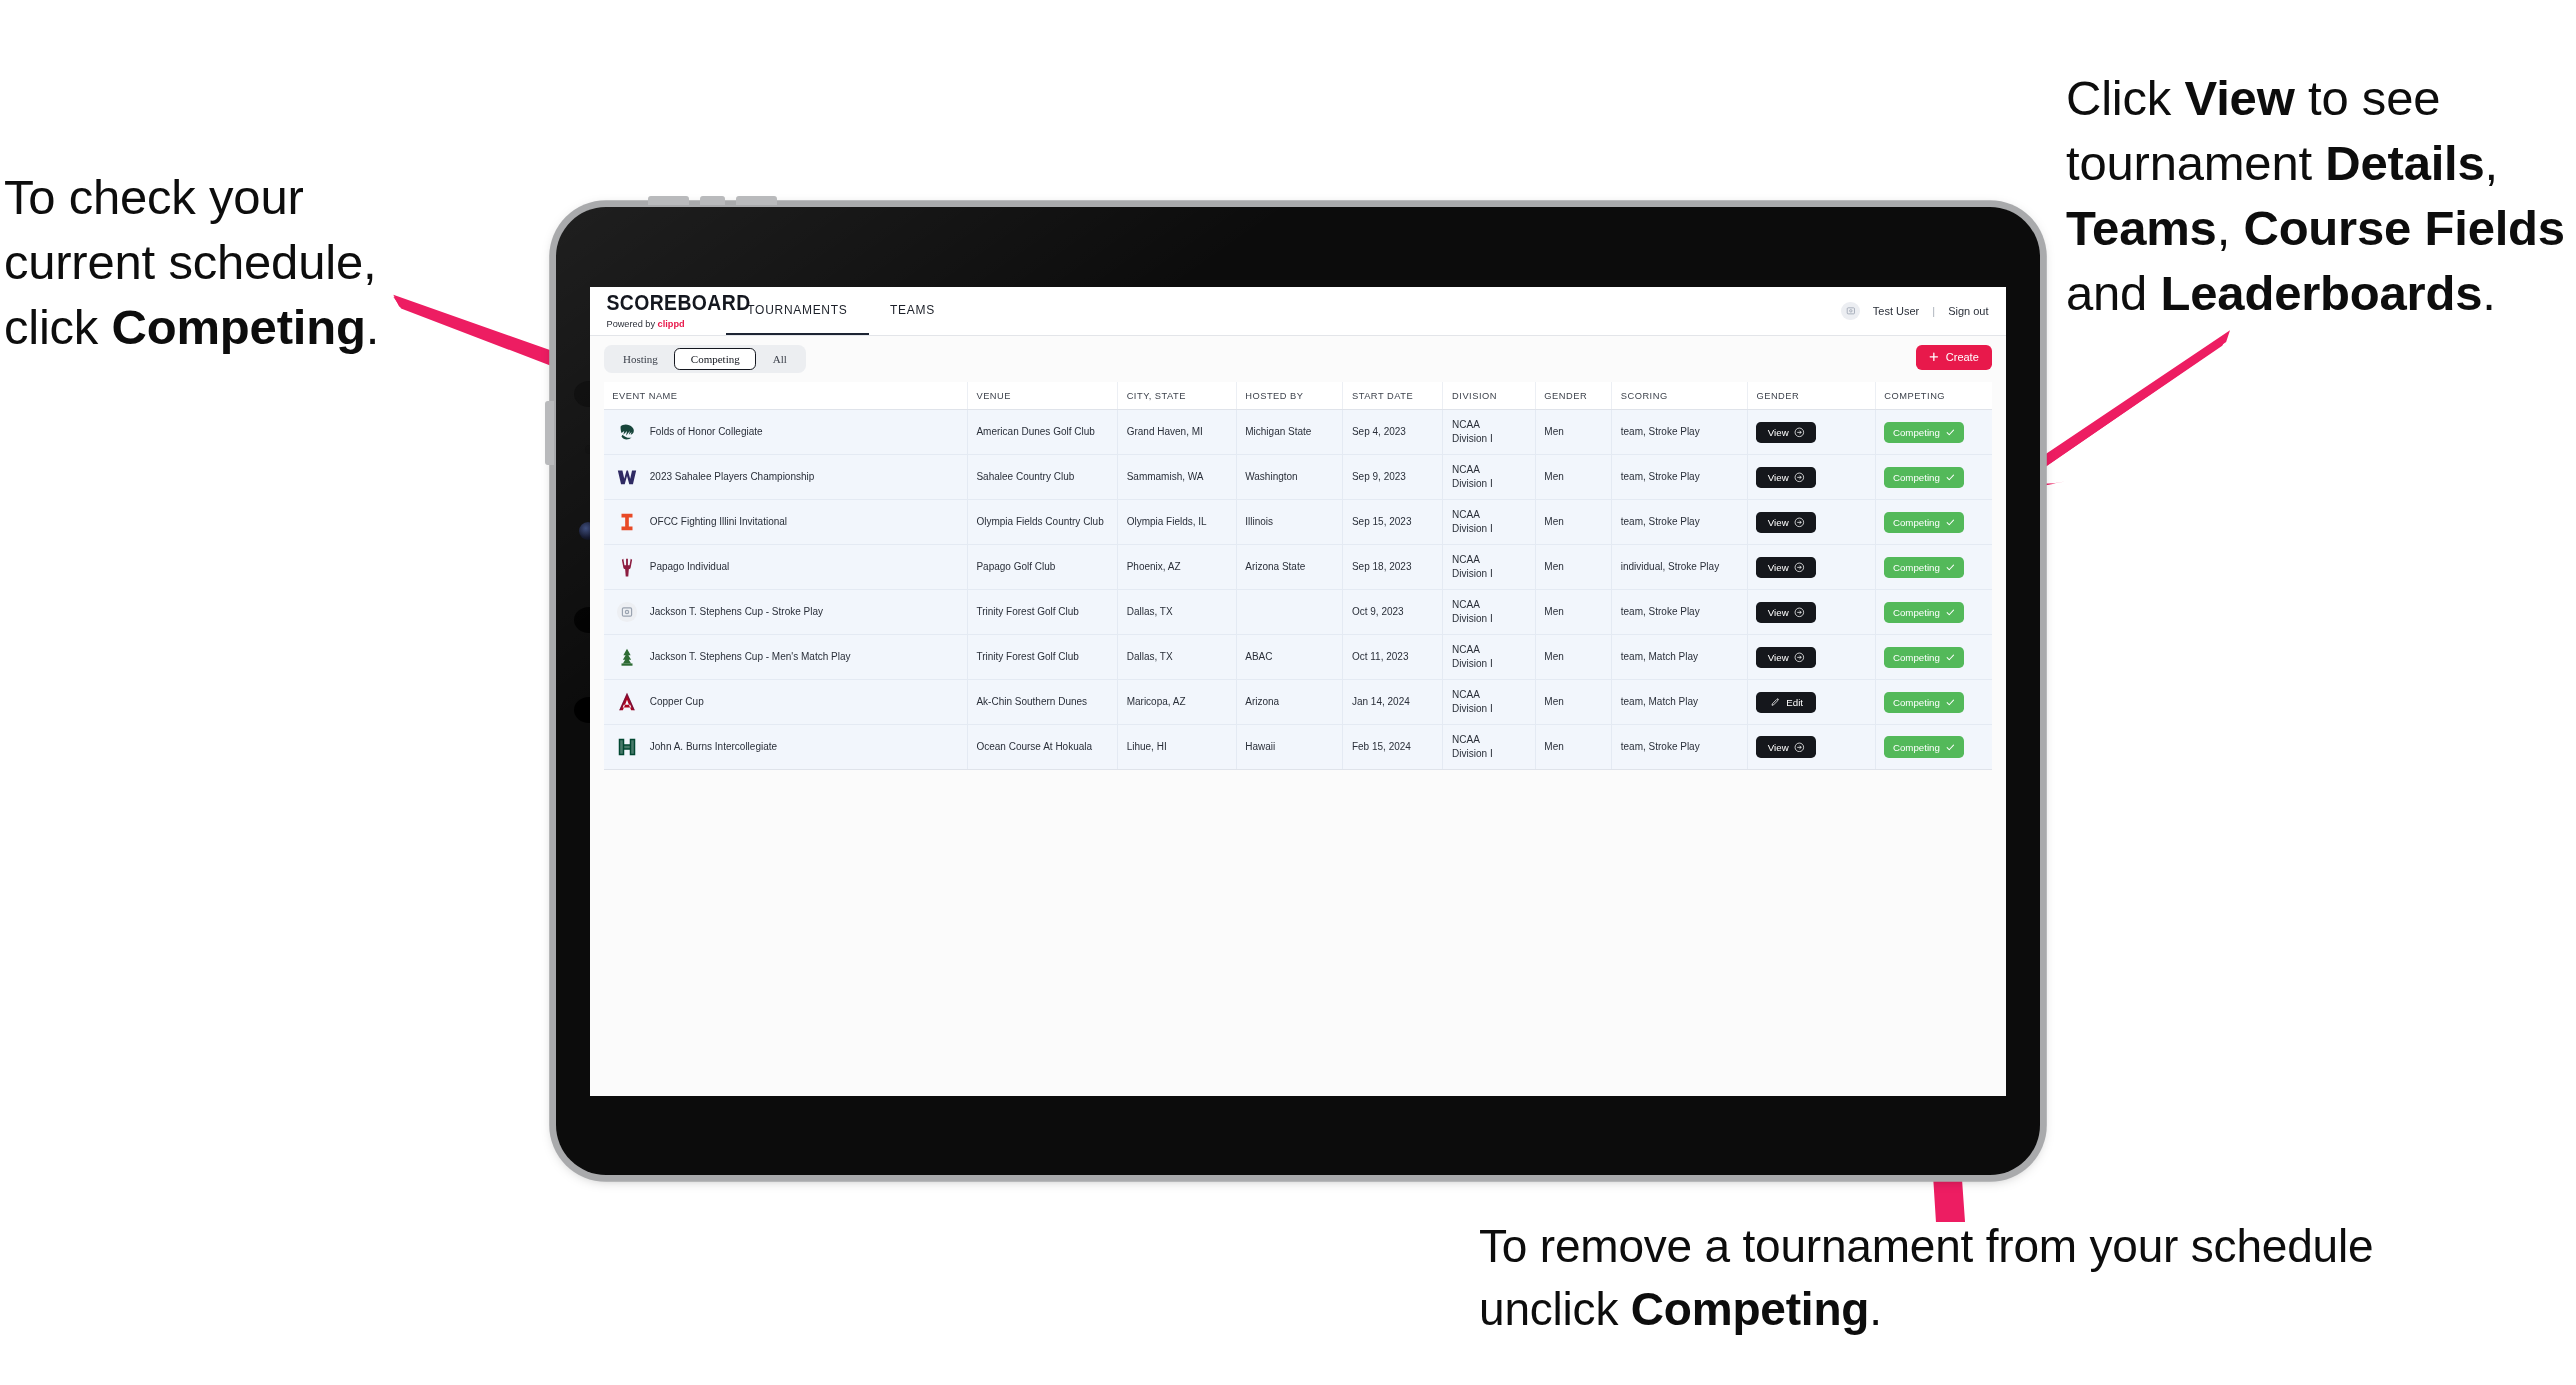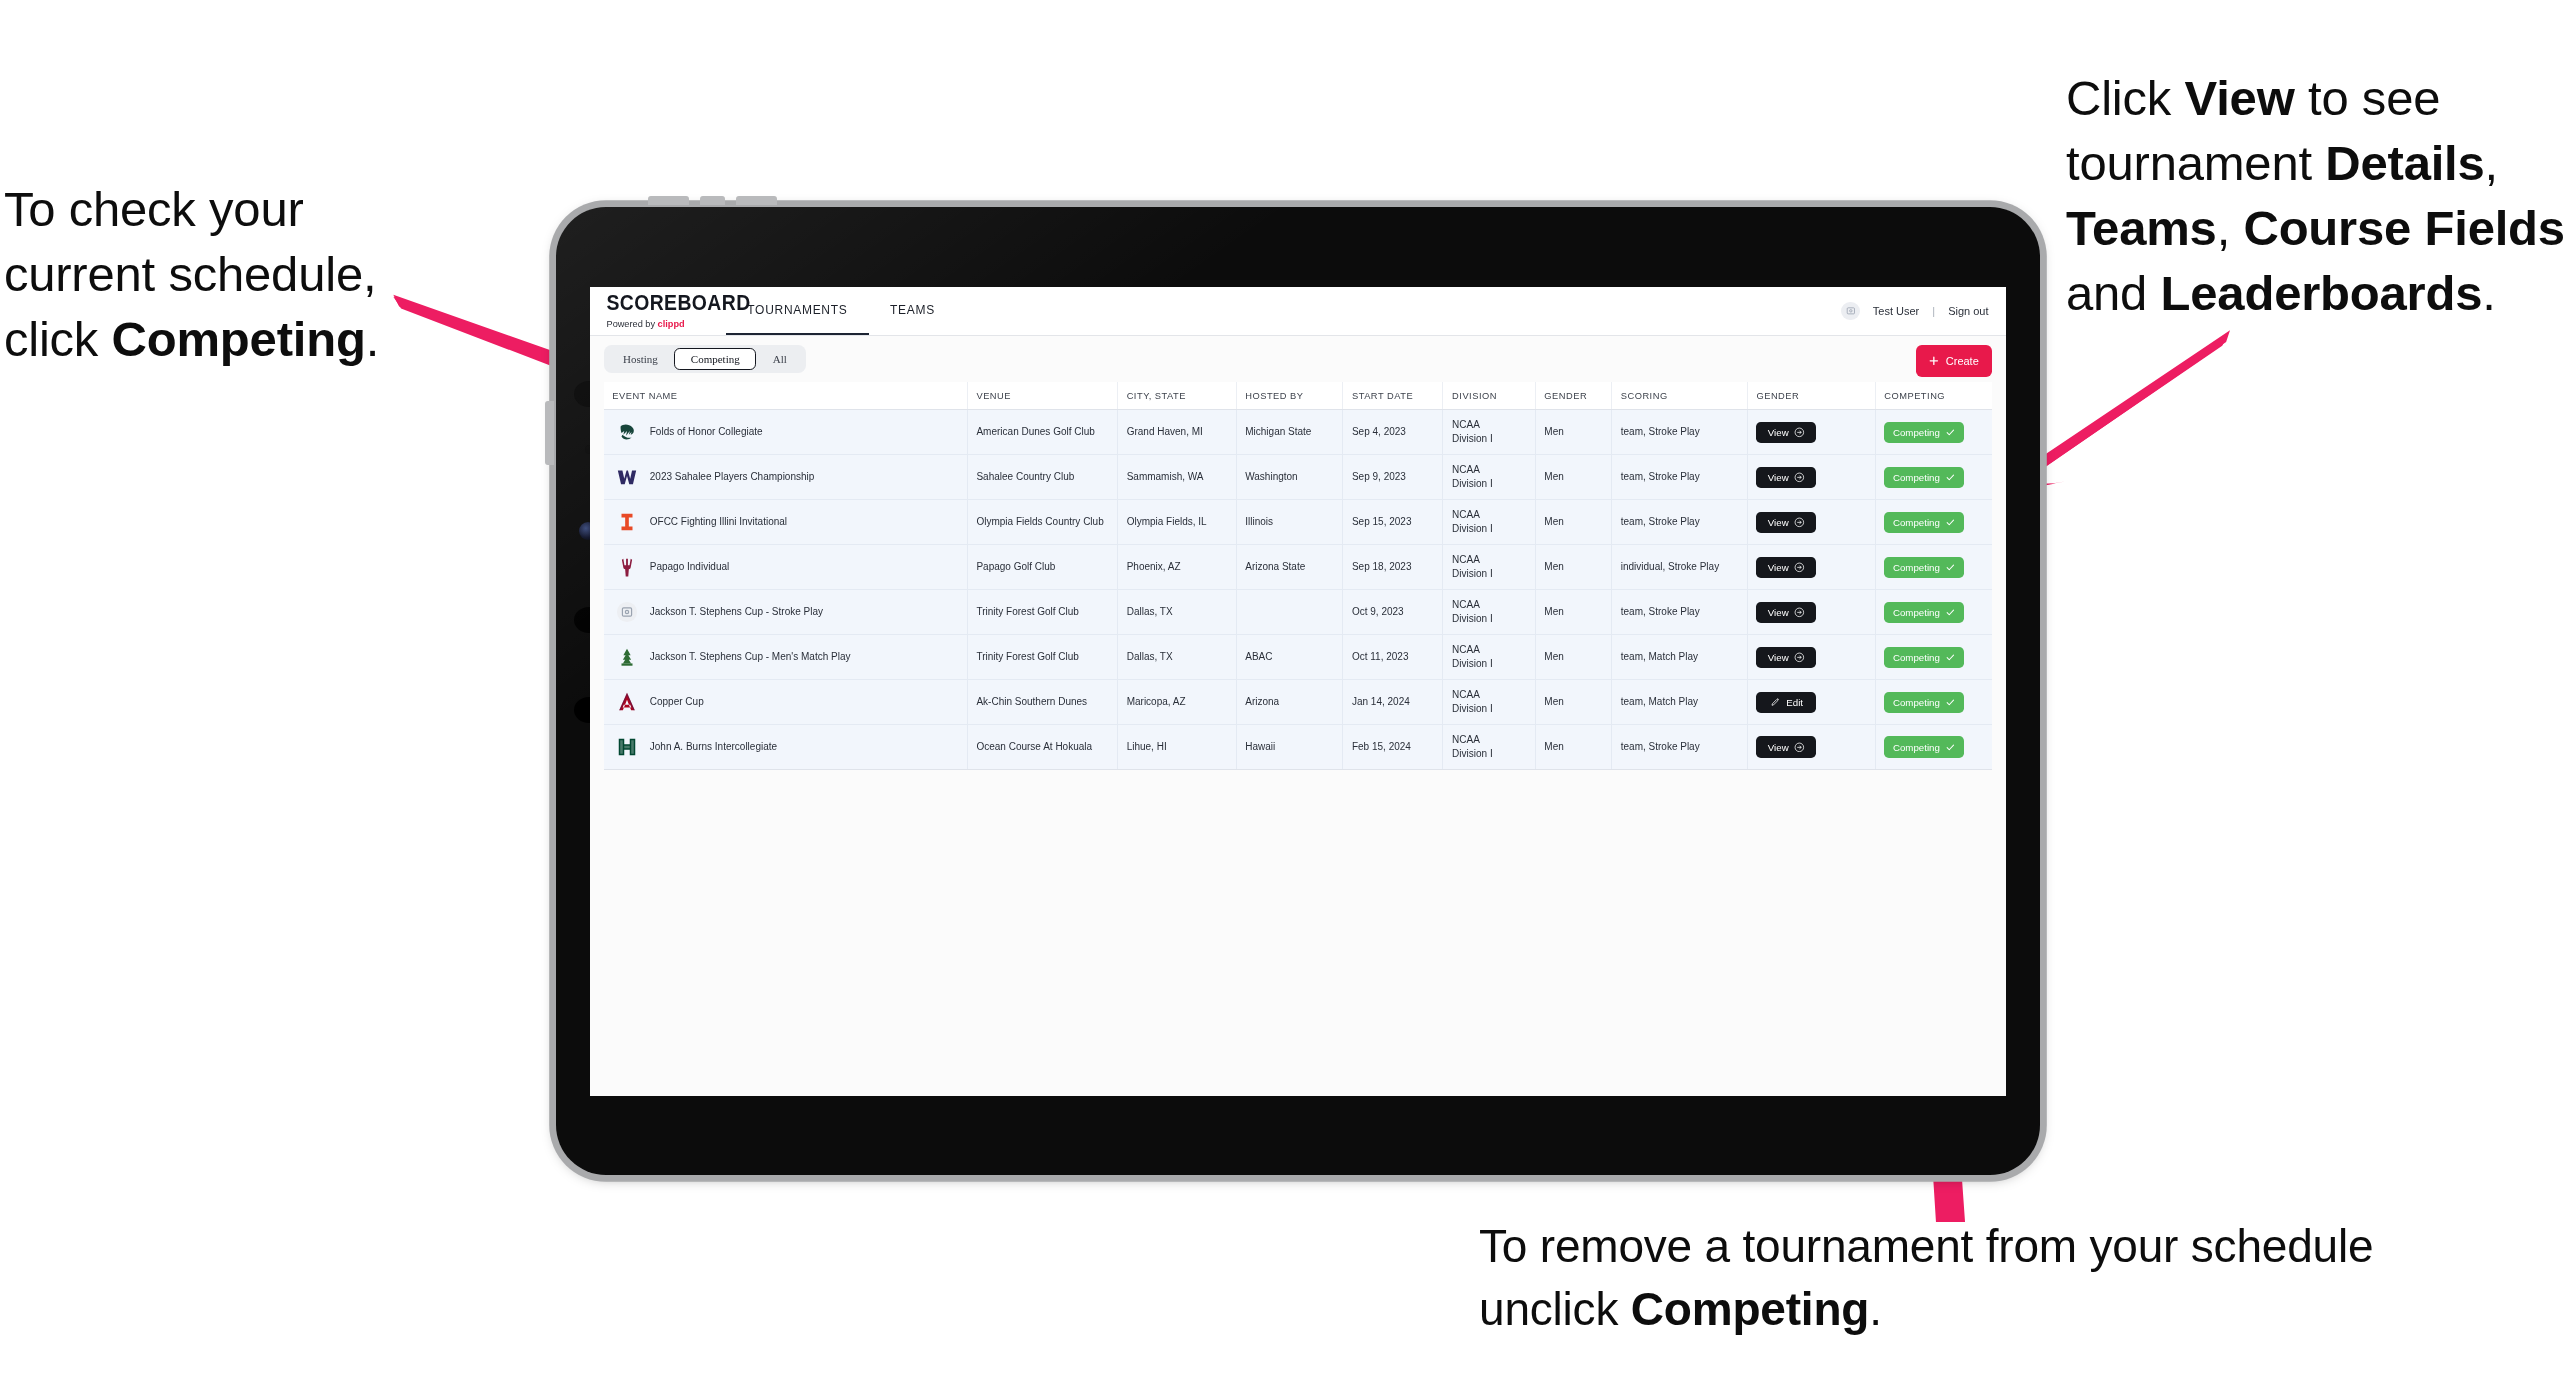--- a/index.html
+++ b/index.html
@@ -14,21 +14,21 @@
   
   .callout {
     position:absolute;
     color:#0d0d0d;
     font-family:"Liberation Sans", sans-serif;
     font-weight:400;
     letter-spacing:-0.2px;
   }
   .callout b { font-weight:700; }
 
-  #callout-left  { left:3.9px;  top:165px; width:456px; font-size:49px; line-height:1.33;margin-top:12px; }
+  #callout-left  { left:3.9px;  top:165px; width:456px; font-size:49px; line-height:1.33; }
   #callout-right { left:2066px; top:66px; width:514px; font-size:49px; line-height:1.33; }
   #callout-bottom{ left:1479px; top:1215px; width:970px; font-size:46px; line-height:1.38; }
 
   
   .arrow { position:absolute; pointer-events:none; }
   #arrow-left   { left:393px;  top:291px;  width:310px; height:116px; }
   #arrow-right  { left:1949px; top:330px;  width:281px; height:175px; }
   #arrow-bottom { left:1872px; top:902px;  width:126px; height:320px; }
 
   
@@ -103,21 +103,21 @@
   }
   .seg {
     display:flex; align-items:center; justify-content:center;
     height:22px; padding:0 16.5px; font-size:11px; color:#3a3f49;
     border-radius:5.8px; cursor:pointer; white-space:nowrap;
   }
   .seg.active { background:#fff; color:#14171f; border:1.5px solid #14171f; padding:0 15.5px; }
   #create-btn {
     position:absolute; right:13.6px; top:8.7px;
     background:#e8194b; color:#fff; font-size:11px;
-    border-radius:5.8px; height:32px; padding:0 13.6px;
+    border-radius:5.8px; height:25px; padding:0 13.6px;
     display:flex; align-items:center; gap:7px; cursor:pointer; border:none;
     font-family:"Liberation Sans", sans-serif;
   }
 
   
   #table-wrap { padding:0 13.6px; }
   table { width:100%; border-collapse:collapse; table-layout:fixed; background:#fff; }
   thead th {
     background:#fff; text-align:left; font-weight:400;
     font-size:9.3px; letter-spacing:0.5px; color:#3d424c;

